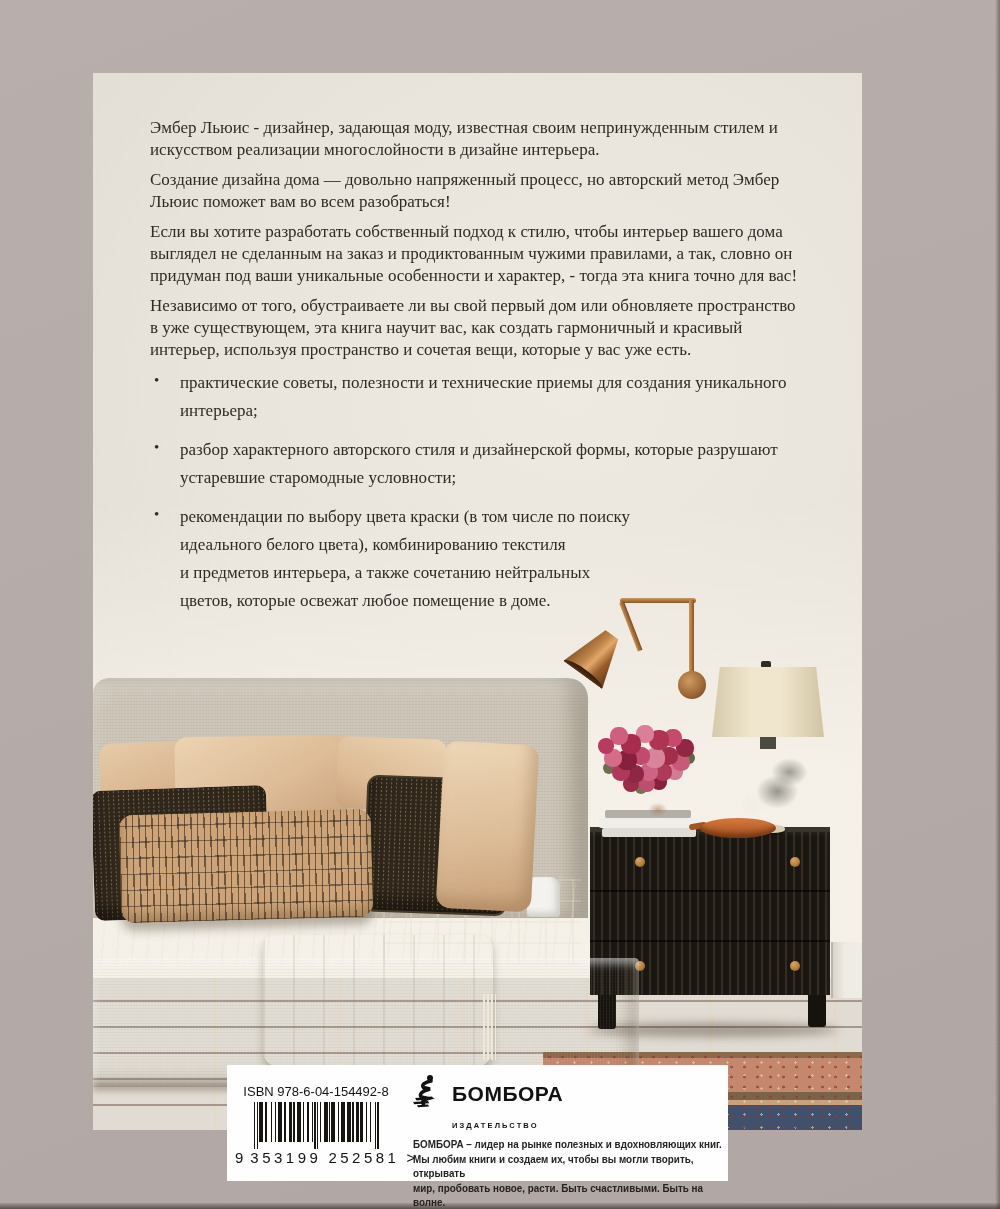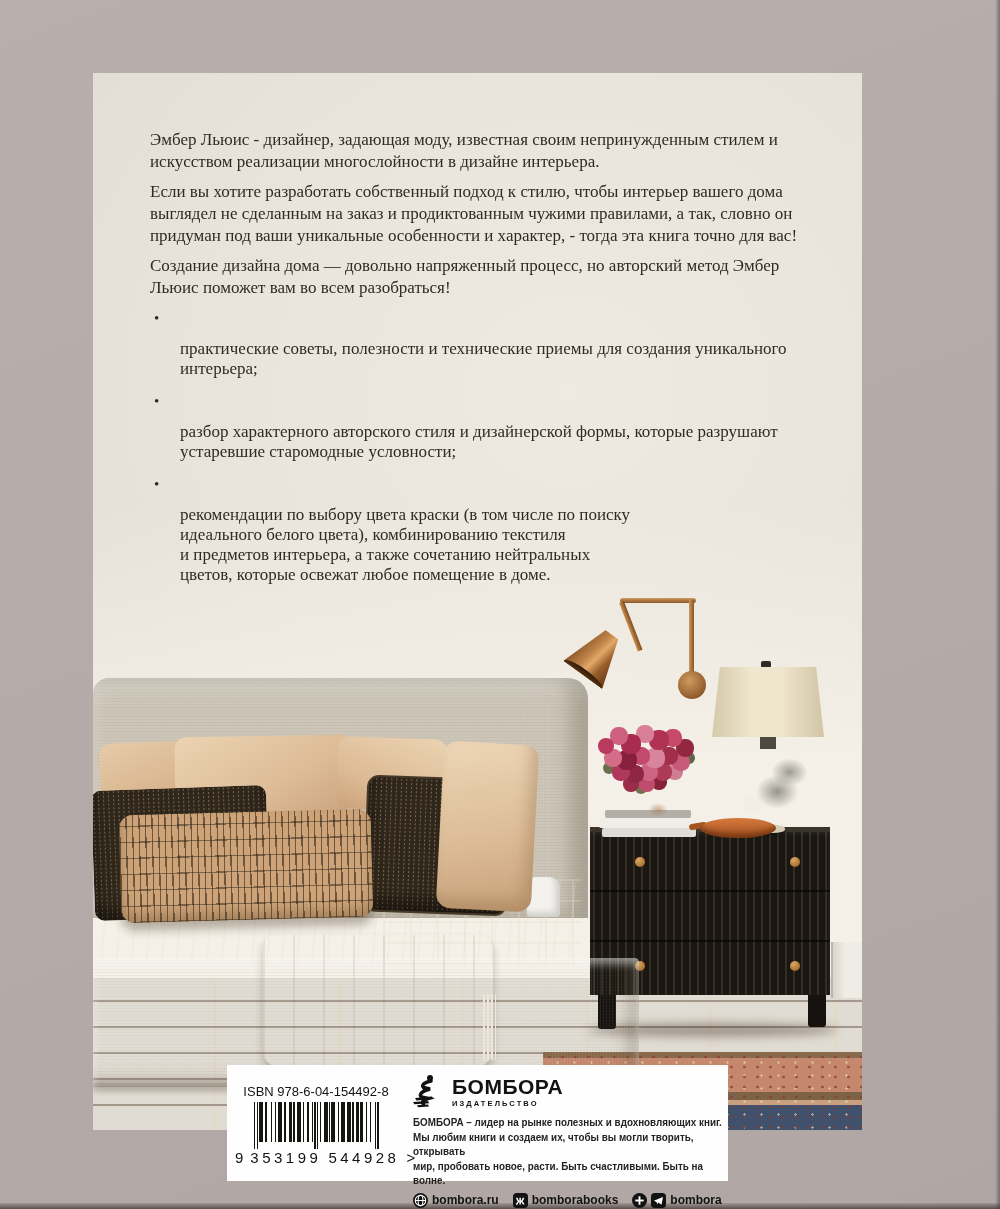--- a/index.html
+++ b/index.html
@@ -11,28 +11,28 @@
   .edge-bottom{left:0;top:1203px;width:1000px;height:6px;background:linear-gradient(180deg,rgba(70,60,56,.15),rgba(60,52,48,.75));}
   .edge-right{left:995px;top:0;width:5px;height:1209px;background:linear-gradient(90deg,rgba(70,60,56,0),rgba(60,52,48,.5));}
 
   
   .panel{left:93px;top:73px;width:769px;height:1057px;overflow:hidden;
          background:radial-gradient(90% 60% at 62% 30%, #eee9e1 0%, #e8e4db 55%, #e1dcd3 100%);}
   .wall-bright{left:0;top:430px;width:769px;height:475px;
          background:linear-gradient(180deg,rgba(246,241,233,0),rgba(247,242,234,.85) 55%,rgba(247,242,234,.9));}
 
   
-  .text-col{left:57px;top:56px;width:700px;z-index:3;color:#2f2a24;
+  .text-col{left:57px;top:44px;width:700px;z-index:3;color:#2f2a24;
             font-family:"Liberation Serif","DejaVu Serif",serif;}
   .para{font-size:17px;line-height:22px;margin:0 0 8px 0;white-space:pre-line;}
   .sec-head{width:655px;text-align:center;font-weight:bold;font-size:19px;
             letter-spacing:.3px;color:#272119;margin:2px 0 9px 0;}
   .bullet{display:flex;margin:0 0 11px 0;}
   .bullet .dot{width:26px;padding-left:4px;font-size:15px;line-height:22px;}
-  .bullet .btext{flex:1;font-size:17px;line-height:20px;white-space:pre-line;margin-top:32px;}
+  .bullet .btext{flex:1;font-size:17px;line-height:28px;white-space:pre-line;}
 
   
   .headboard{left:0;top:605px;width:495px;height:240px;border-radius:16px 20px 0 0;
      background:#ccc5b7;
      background-image:repeating-linear-gradient(90deg,rgba(255,255,255,.05) 0 1px,transparent 1px 3px),
                       repeating-linear-gradient(0deg,rgba(100,90,72,.07) 0 1px,transparent 1px 3px);
      box-shadow:inset -16px 0 20px rgba(95,85,70,.35), inset 0 12px 16px rgba(255,255,255,.3);}
   .blanket{left:0;top:800px;width:488px;height:92px;border-radius:26px 34px 0 0/16px 22px 0 0;
      background:linear-gradient(180deg,#4d6d61,#3d5a50 70%,#45635a);
      background-image:repeating-linear-gradient(95deg,rgba(214,224,208,.18) 0 2px,transparent 2px 15px);}
@@ -158,22 +158,22 @@
   .info-box{left:227px;top:1065px;width:501px;height:116px;background:#fefefe;z-index:5;}
   .isbn-label{left:14px;top:19px;width:150px;text-align:center;font-size:13px;color:#131313;}
   .barcode{left:27px;top:37px;display:flex;align-items:flex-start;}
   .bc{display:block;flex:0 0 1.32px;height:40px;}
   .bc.on{background:#17150f;}
   .bc.g{height:47px;}
   .bc-digits{left:8px;top:84px;width:180px;display:flex;gap:7px;font-size:15px;color:#131313;}
   .bc-digits .grp{letter-spacing:3.5px;}
   .pub{left:186px;top:9px;width:312px;}
   .logo-row{display:flex;align-items:flex-start;gap:7px;}
-  .logo-text .nm{font-size:21px;font-weight:bold;letter-spacing:.5px;color:#121212;line-height:22px;margin-top:2px;}
-  .logo-text .sub{font-size:7.5px;font-weight:bold;letter-spacing:2.1px;color:#121212;margin-top:1px;}
+  .logo-text .nm{font-size:21px;font-weight:bold;letter-spacing:.5px;color:#121212;line-height:22px;margin-top:9px;}
+  .logo-text .sub{font-size:7.5px;font-weight:bold;letter-spacing:2.1px;color:#121212;margin-top:16px;}
   .pub-desc{margin-top:7px;width:335px;font-size:10.6px;line-height:14.5px;font-weight:bold;
      color:#232321;white-space:pre-line;transform:scaleX(.93);transform-origin:left top;}
   .pub-links{margin-top:5px;display:flex;align-items:center;gap:14px;font-size:12px;font-weight:bold;color:#121212;}
   .pub-links .lk{display:flex;align-items:center;gap:4px;}
   .icn{width:15px;height:15px;display:block;}
 </style>
 </head>
 <body>
 
 <div class="page">
@@ -232,25 +232,28 @@
     <div class="pillow dark dark-l abs"></div>
     <div class="pillow lumbar abs"></div>
     <div class="bed-base abs"></div>
     <div class="base-shadow abs"></div>
     <div class="throw abs"></div>
 
     <div class="text-col abs">
       <div>
           <p class="para">Эмбер Льюис - дизайнер, задающая моду, известная своим непринужденным стилем и
 искусством реализации многослойности в дизайне интерьера.</p>
+          <p class="para">Создание дизайна дома — довольно напряженный процесс, но авторский метод Эмбер
+Льюис поможет вам во всем разобраться!</p>
           <p class="para">Если вы хотите разработать собственный подход к стилю, чтобы интерьер вашего дома
 выглядел не сделанным на заказ и продиктованным чужими правилами, а так, словно он
 придуман под ваши уникальные особенности и характер, - тогда эта книга точно для вас!</p>
-          <p class="para">Создание дизайна дома — довольно напряженный процесс, но авторский метод Эмбер
-Льюис поможет вам во всем разобраться!</p>
+          <p class="para">Независимо от того, обустраиваете ли вы свой первый дом или обновляете пространство
+в уже существующем, эта книга научит вас, как создать гармоничный и красивый
+интерьер, используя пространство и сочетая вещи, которые у вас уже есть.</p>
         </div>
       <div>
           <div class="bullet">
             <span class="dot">•</span>
             <span class="btext">практические советы, полезности и технические приемы для создания уникального
 интерьера;</span>
           </div>
           <div class="bullet">
             <span class="dot">•</span>
             <span class="btext">разбор характерного авторского стиля и дизайнерской формы, которые разрушают
@@ -362,21 +365,21 @@
         <i class="bc"></i>
         <i class="bc"></i>
         <i class="bc"></i>
         <i class="bc on g"></i>
         <i class="bc"></i>
         <i class="bc on g"></i>
       </div>
     <div class="bc-digits abs">
       <span>9</span>
       <span class="grp">353199</span>
-      <span class="grp">544928</span>
+      <span class="grp">252581</span>
       <span>&gt;</span>
     </div>
 
     <div class="pub abs">
       <div class="logo-row">
         <svg class="icn" style="width:32px;height:34px;" viewBox="0 0 32 34">
           <circle cx="17" cy="4" r="3" fill="#121212"></circle>
           <path d="M18,7 C12,8 8,11 10.5,13.5 L17,15 C9,17 5.5,20.5 8.5,23 L15,24.5 C10,26 8.5,28 10.5,30" fill="none" stroke="#121212" stroke-width="3.6" stroke-linecap="round"></path>
           <path d="M2,24 l17,-1.5 1.5,2.4 -17,1.5 z" fill="#121212"></path>
           <path d="M0,28 l15,-1 1.3,2.2 -15,1 z" fill="#121212"></path>

